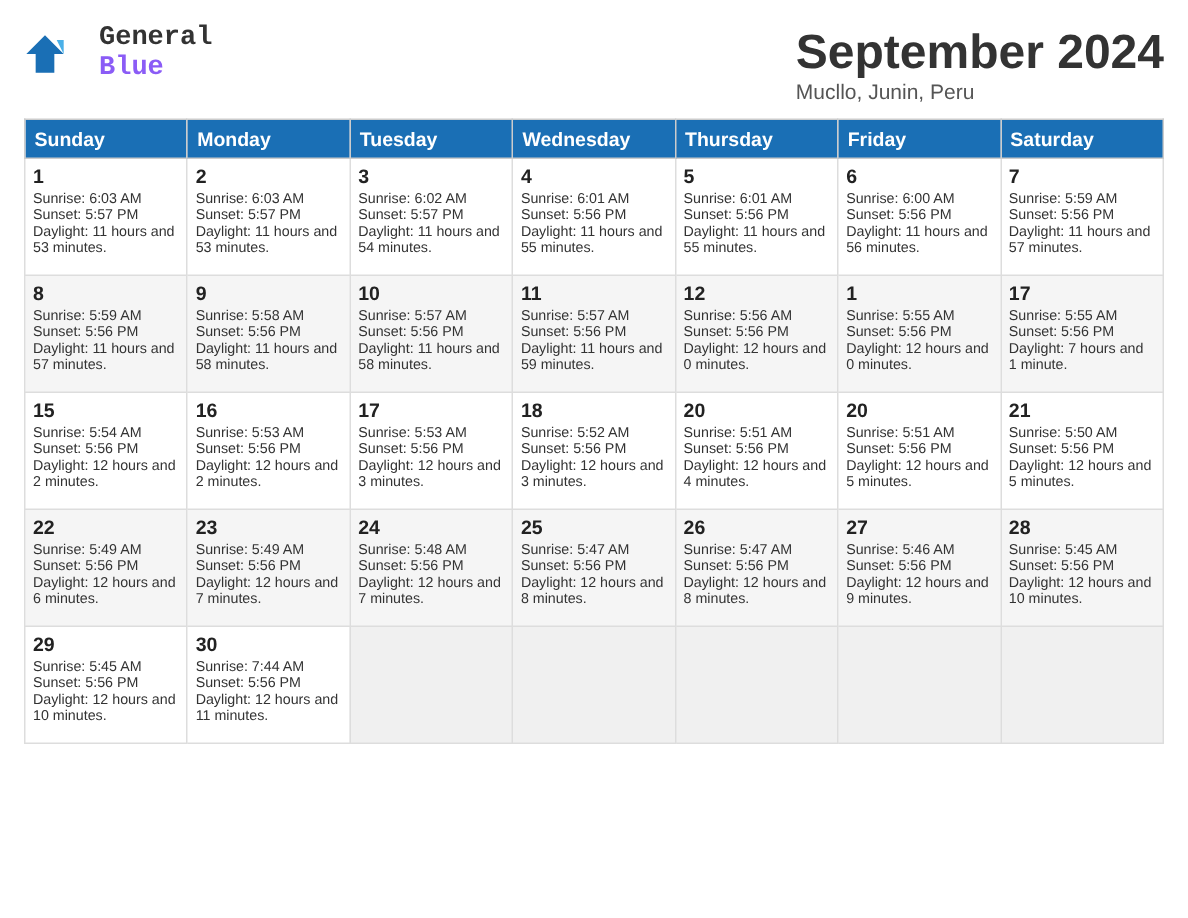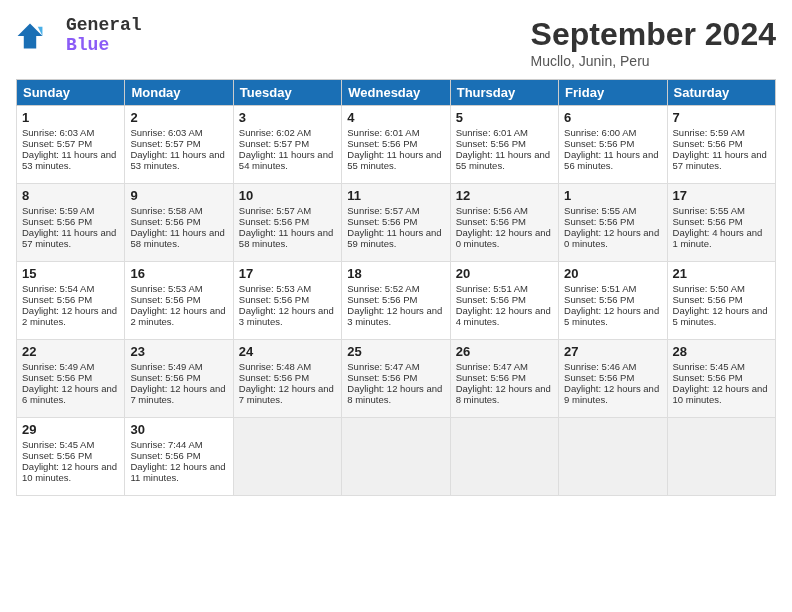--- a/index.html
+++ b/index.html
@@ -129,21 +129,21 @@
         <td><span class="day-num">6</span><span>Sunrise: 6:00 AM</span><br><span>Sunset: 5:56 PM</span><br><span>Daylight: 11 hours and 56 minutes.</span></td>
         <td><span class="day-num">7</span><span>Sunrise: 5:59 AM</span><br><span>Sunset: 5:56 PM</span><br><span>Daylight: 11 hours and 57 minutes.</span></td>
       </tr>
       <tr>
         <td><span class="day-num">8</span><span>Sunrise: 5:59 AM</span><br><span>Sunset: 5:56 PM</span><br><span>Daylight: 11 hours and 57 minutes.</span></td>
         <td><span class="day-num">9</span><span>Sunrise: 5:58 AM</span><br><span>Sunset: 5:56 PM</span><br><span>Daylight: 11 hours and 58 minutes.</span></td>
         <td><span class="day-num">10</span><span>Sunrise: 5:57 AM</span><br><span>Sunset: 5:56 PM</span><br><span>Daylight: 11 hours and 58 minutes.</span></td>
         <td><span class="day-num">11</span><span>Sunrise: 5:57 AM</span><br><span>Sunset: 5:56 PM</span><br><span>Daylight: 11 hours and 59 minutes.</span></td>
         <td><span class="day-num">12</span><span>Sunrise: 5:56 AM</span><br><span>Sunset: 5:56 PM</span><br><span>Daylight: 12 hours and 0 minutes.</span></td>
         <td><span class="day-num">1</span><span>Sunrise: 5:55 AM</span><br><span>Sunset: 5:56 PM</span><br><span>Daylight: 12 hours and 0 minutes.</span></td>
-        <td><span class="day-num">17</span><span>Sunrise: 5:55 AM</span><br><span>Sunset: 5:56 PM</span><br><span>Daylight: 4 hours and 1 minute.</span></td>
+        <td><span class="day-num">17</span><span>Sunrise: 5:55 AM</span><br><span>Sunset: 5:56 PM</span><br><span>Daylight: 7 hours and 1 minute.</span></td>
       </tr>
       <tr>
         <td><span class="day-num">15</span><span>Sunrise: 5:54 AM</span><br><span>Sunset: 5:56 PM</span><br><span>Daylight: 12 hours and 2 minutes.</span></td>
         <td><span class="day-num">16</span><span>Sunrise: 5:53 AM</span><br><span>Sunset: 5:56 PM</span><br><span>Daylight: 12 hours and 2 minutes.</span></td>
         <td><span class="day-num">17</span><span>Sunrise: 5:53 AM</span><br><span>Sunset: 5:56 PM</span><br><span>Daylight: 12 hours and 3 minutes.</span></td>
         <td><span class="day-num">18</span><span>Sunrise: 5:52 AM</span><br><span>Sunset: 5:56 PM</span><br><span>Daylight: 12 hours and 3 minutes.</span></td>
         <td><span class="day-num">20</span><span>Sunrise: 5:51 AM</span><br><span>Sunset: 5:56 PM</span><br><span>Daylight: 12 hours and 4 minutes.</span></td>
         <td><span class="day-num">20</span><span>Sunrise: 5:51 AM</span><br><span>Sunset: 5:56 PM</span><br><span>Daylight: 12 hours and 5 minutes.</span></td>
         <td><span class="day-num">21</span><span>Sunrise: 5:50 AM</span><br><span>Sunset: 5:56 PM</span><br><span>Daylight: 12 hours and 5 minutes.</span></td>
       </tr>

